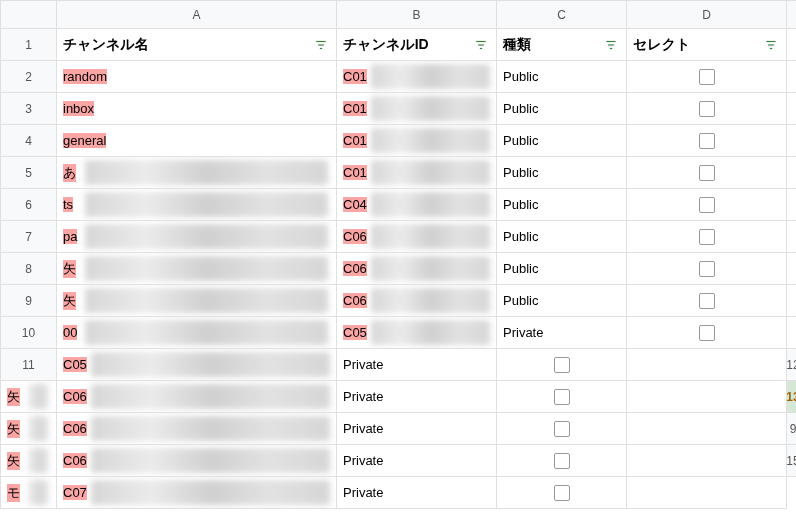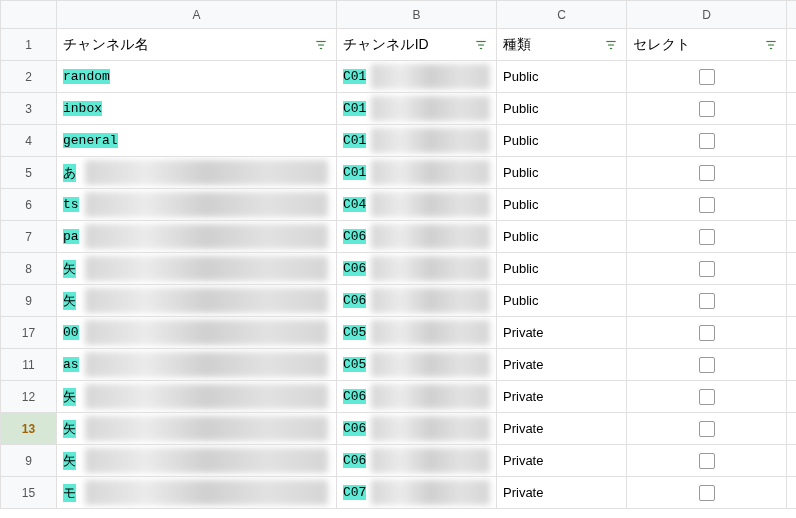--- a/index.html
+++ b/index.html
@@ -40,21 +40,21 @@
     font-size: 12px;
     color: #555;
   }
   .rowhdr.selected {
     background: #d6e8d5;
     font-weight: bold;
     color: #a16207;
   }
   .header-row {
     background: #fff;
-    font-weight: normal;
+    font-weight: bold;
     font-size: 14px;
     padding-right: 26px;
     text-align: center;
   }
   .header-row .filter {
     position: absolute;
     right: 6px;
     top: 50%;
     transform: translateY(-50%);
     width: 18px;
@@ -80,23 +80,22 @@
     top: 3px;
     bottom: 3px;
     background: linear-gradient(90deg, #d0d0d0, #e8e8e8, #c8c8c8, #ddd, #cfcfcf);
     filter: blur(3px);
     opacity: 0.85;
     border-radius: 2px;
   }
   .vis-text {
     position: relative;
     z-index: 2;
-    background: #5eead4;
+    background: #fca5a5;
     padding-right: 0;
-    font-family: Liberation Mono, monospace;
   }
 </style>
 </head>
 <body>
 
 <div class="sheet" id="sheet">
     <div class="cell colhdr"></div>
     <div class="cell colhdr">A</div>
     <div class="cell colhdr">B</div>
     <div class="cell colhdr">C</div>
@@ -262,41 +261,37 @@
       <span class="vis-text">C06</span>
       <div class="blur" style="left: 34px; right: 6px;"></div>
     </div>
     <div class="cell">
       <span>Public</span>
     </div>
     <div class="cell center">
       <div class="checkbox"></div>
     </div>
     <div class="cell"></div>
-    <div class="cell rowhdr">17</div>
+    <div class="cell rowhdr">10</div>
     <div class="cell">
       <span class="vis-text">00</span>
       <div class="blur" style="left: 28px; right: 8px;"></div>
     </div>
     <div class="cell">
       <span class="vis-text">C05</span>
       <div class="blur" style="left: 34px; right: 6px;"></div>
     </div>
     <div class="cell">
       <span>Private</span>
     </div>
     <div class="cell center">
       <div class="checkbox"></div>
     </div>
     <div class="cell"></div>
     <div class="cell rowhdr">11</div>
-    <div class="cell">
-      <span class="vis-text">as</span>
-      <div class="blur" style="left: 28px; right: 8px;"></div>
-    </div>
     <div class="cell">
       <span class="vis-text">C05</span>
       <div class="blur" style="left: 34px; right: 6px;"></div>
     </div>
     <div class="cell">
       <span>Private</span>
     </div>
     <div class="cell center">
       <div class="checkbox"></div>
     </div>

